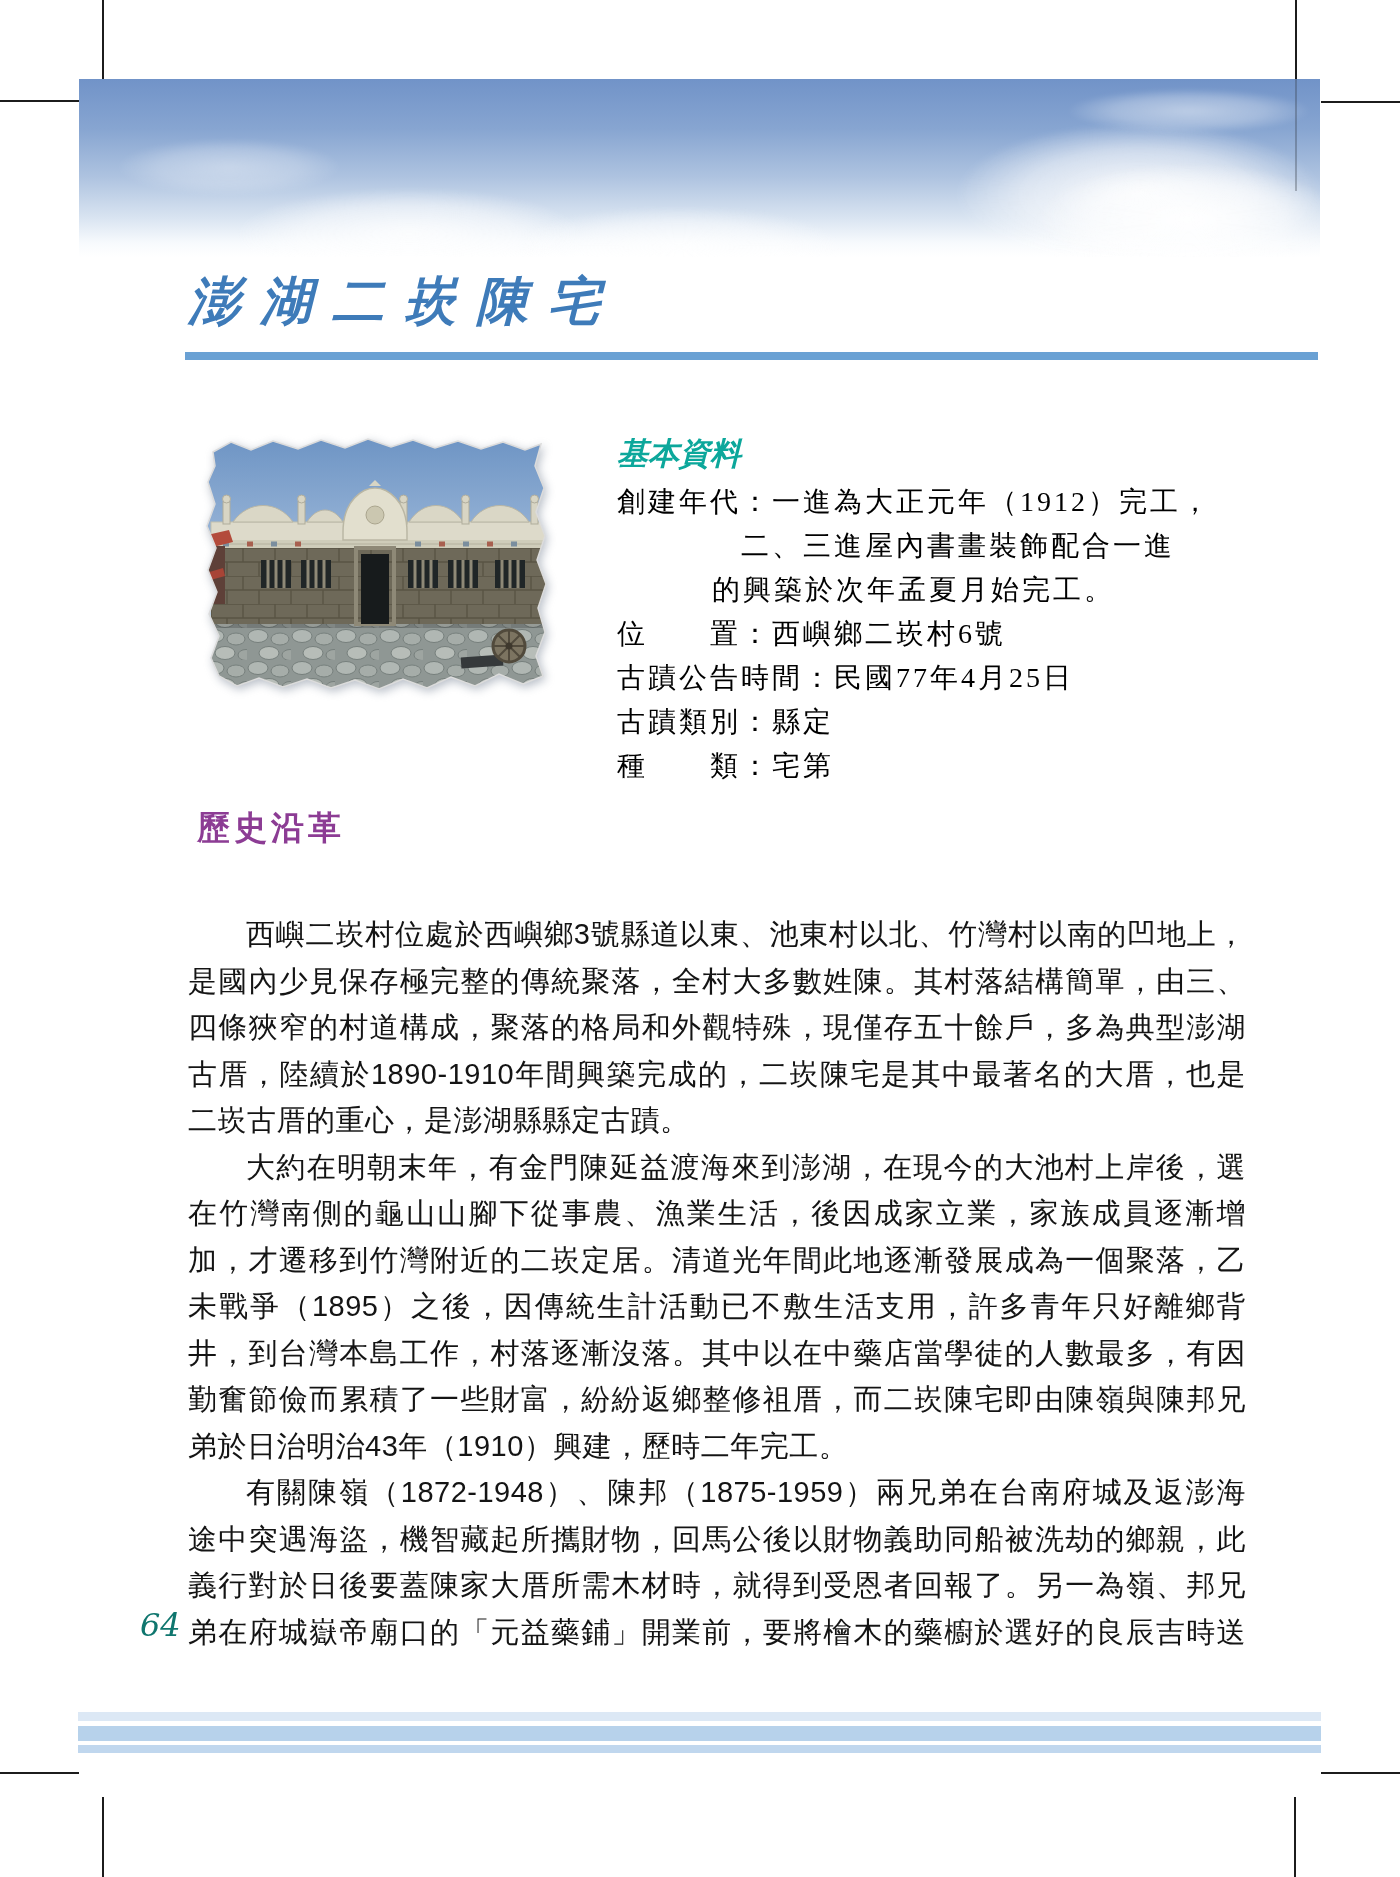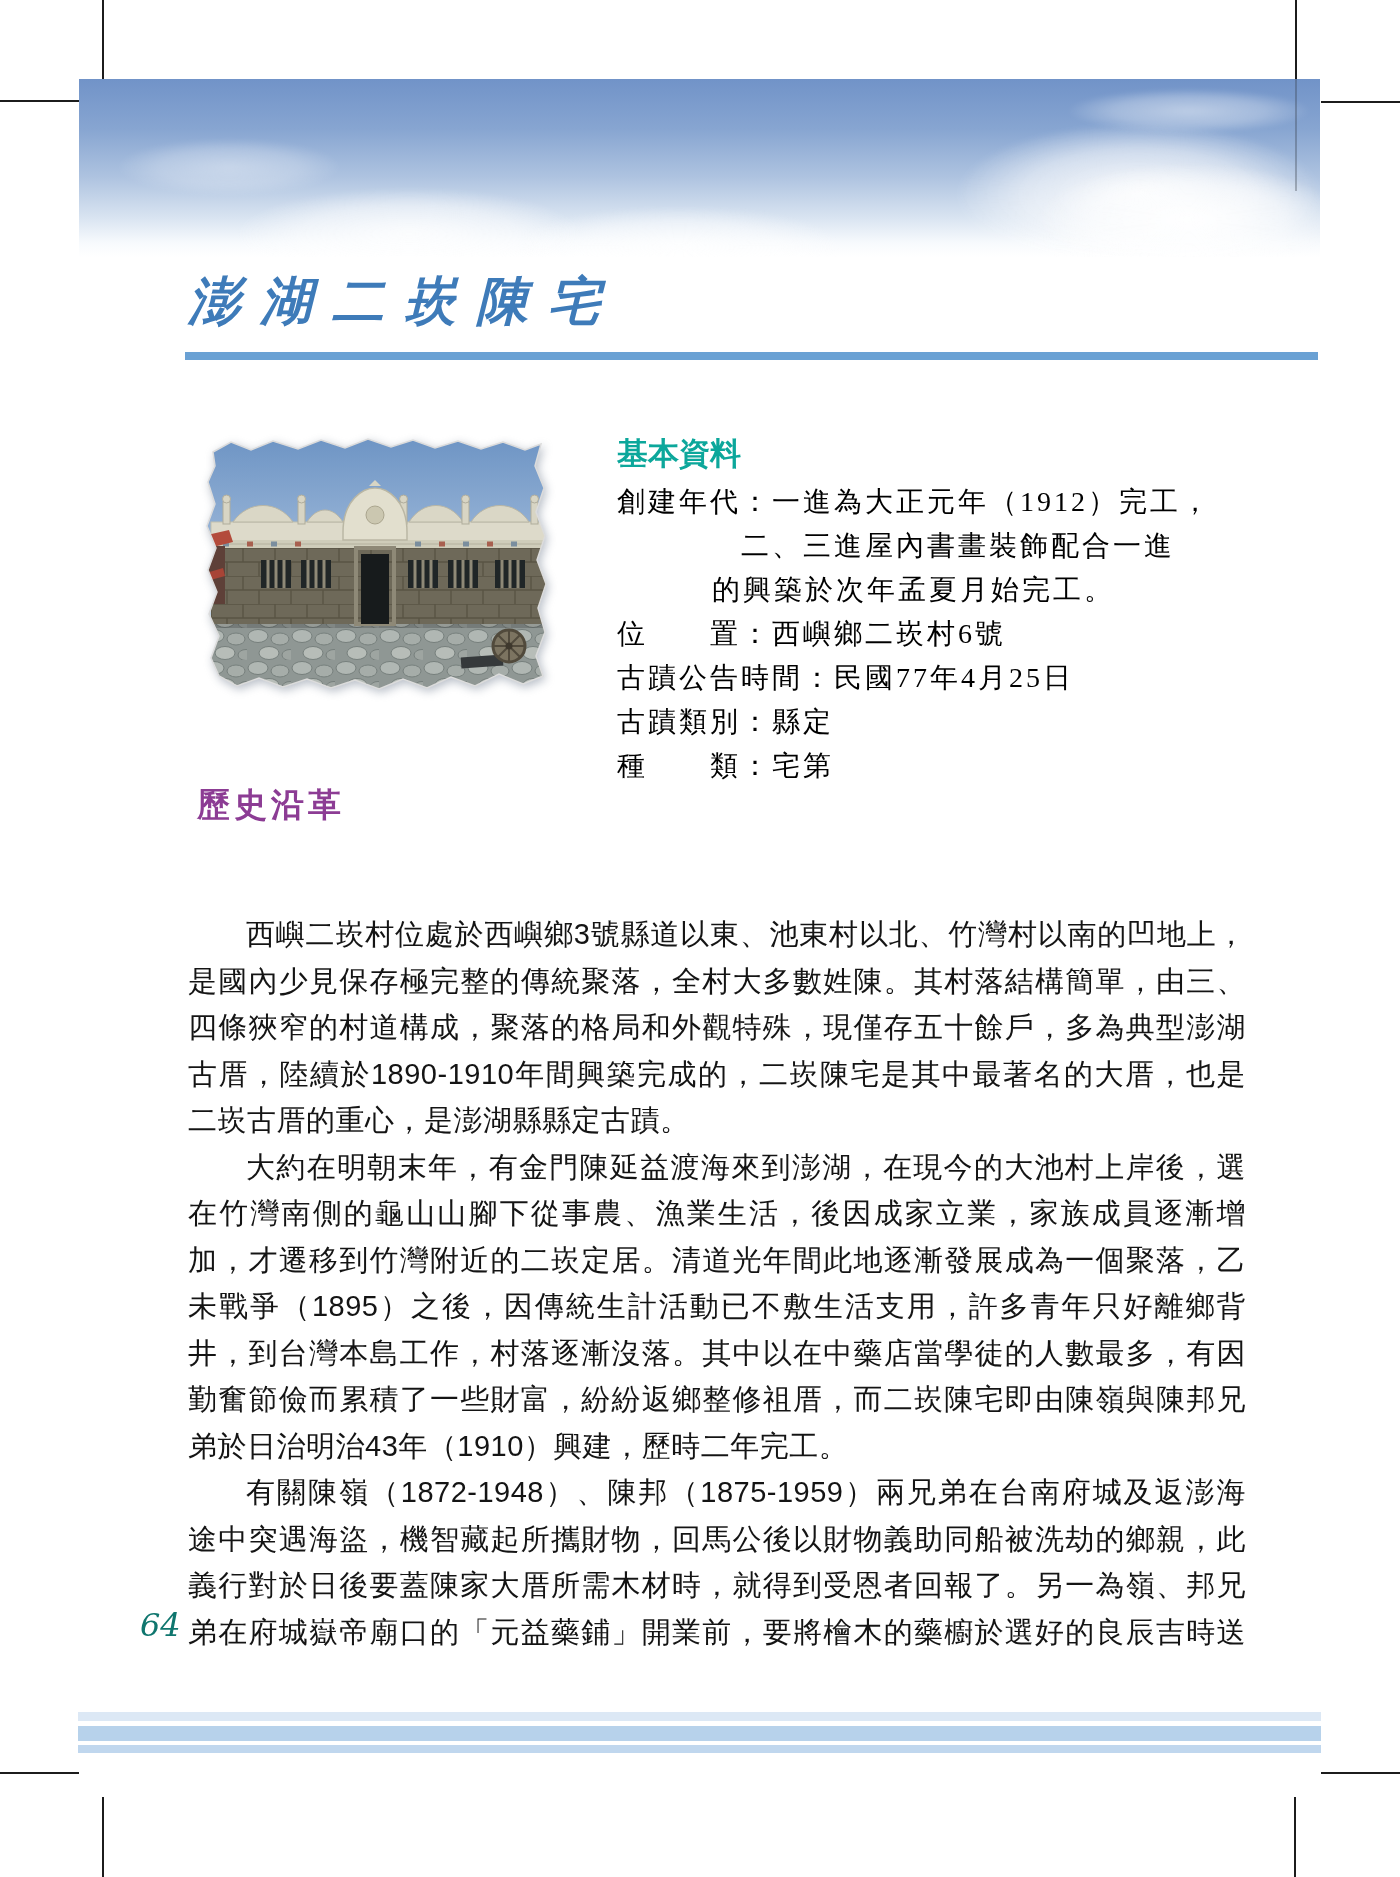--- a/index.html
+++ b/index.html
@@ -27,31 +27,31 @@
     letter-spacing:20px;color:#3e7bb9;
   }
   #title-rule{position:absolute;left:185px;top:352px;width:1133px;height:8px;background:#6aa1d4;}
   
   #photo-wrap{position:absolute;left:203px;top:436px;width:345px;height:257px;}
   #photo-wrap svg{filter:drop-shadow(2px 3px 5px rgba(100,112,134,.45));}
   
   #basic-info{position:absolute;left:617px;top:436px;width:720px;}
   #basic-info-heading{
     font-family:"Liberation Serif","DejaVu Serif",serif;
-    font-weight:bold;font-size:31px;line-height:36px;color:#0ca79b;margin-bottom:8px;
+    font-weight:bold;font-size:31px;line-height:36px;color:#0ca79b;margin-bottom:8px;font-style:italic;
   }
   .info-line{
     font-family:"Liberation Serif","DejaVu Serif",serif;
     font-size:28px;line-height:44px;letter-spacing:3px;color:#000000;white-space:pre;
   }
   .info-line.indent-a{padding-left:124px;}
   .info-line.indent-b{padding-left:95px;}
   
   #history-heading{
-    position:absolute;left:197px;top:783px;
+    position:absolute;left:197px;top:806px;
     font-size:33px;font-weight:bold;letter-spacing:4px;color:#8c3c94;
   }
   #history-body{position:absolute;left:188px;top:871px;width:1058px;margin-top:40px;}
   .bline{
     font-size:29px;line-height:46.5px;color:#141414;letter-spacing:.5px;
     text-align:justify;text-align-last:justify;overflow:hidden;white-space:nowrap;
   }
   .bline.pf{padding-left:58px;}
   .bline.pl{text-align-last:left;}
   

